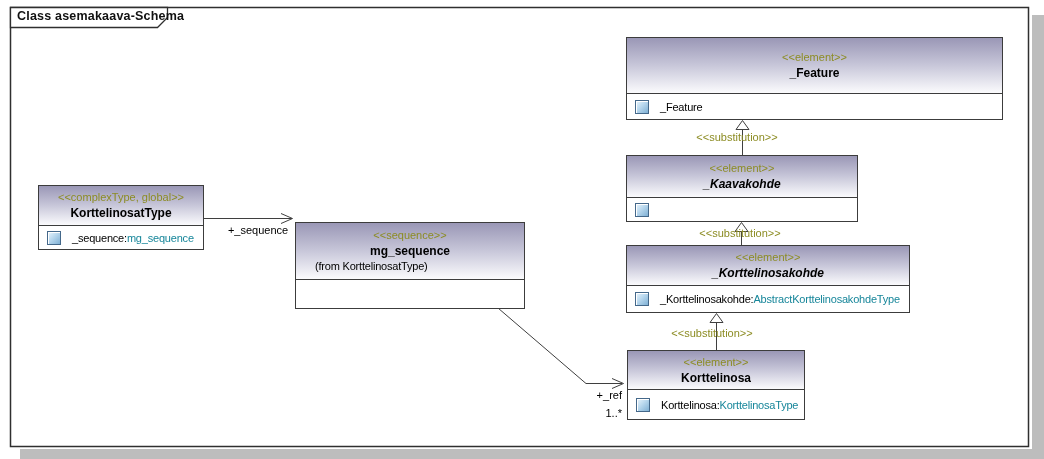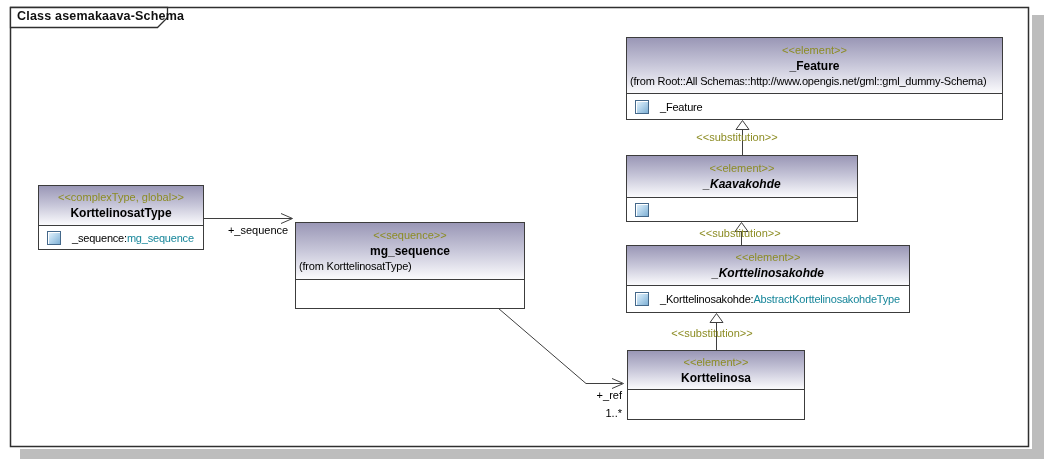--- a/index.html
+++ b/index.html
@@ -22,21 +22,21 @@
   .uml-class{
     position:absolute;z-index:1;box-sizing:border-box;
     background:#fff;border:1px solid var(--box-border,#3c3c3c);
     display:flex;flex-direction:column;
   }
   .hdr{
     box-sizing:border-box;flex:0 0 auto;
     border-bottom:1px solid var(--box-border,#3c3c3c);
     background:linear-gradient(180deg,var(--header-top,#9a97b6) 0%,var(--header-mid,#c6c5d8) 48%,var(--header-bottom,#fbfbfd) 100%);
     display:flex;flex-direction:column;justify-content:center;
-    padding:2px 0;
+    padding:2px 16px;
   }
   .stereo{font-size:11px;text-align:center;color:var(--stereotype-olive,#8c8c23);line-height:15px;white-space:nowrap;}
   .cname{font-size:12px;font-weight:bold;text-align:center;color:#000;line-height:16px;white-space:nowrap;}
   .cname.abstract{font-style:italic;}
   .cfrom{font-size:11px;text-align:left;padding-left:3px;color:#000;line-height:15px;white-space:nowrap;letter-spacing:-.2px;}
   .attrs{
     flex:1 1 auto;display:flex;align-items:center;
     padding-left:8px;gap:11px;white-space:nowrap;overflow:hidden;
   }
   .aicon{
@@ -110,21 +110,20 @@
       <path class="tri" d="M742.5 120.5 L749 129.5 H736 Z"></path>
     </g>
   </svg>
 
   <div class="tab-title">Class asemakaava-Schema</div>
 
   <div class="uml-class" id="box-feature">
     <div class="hdr">
       <div class="stereo">&lt;&lt;element&gt;&gt;</div>
       <div class="cname">_Feature</div>
-      <div class="cfrom">(from Root::All Schemas::http://www.opengis.net/gml::gml_dummy-Schema)</div>
     </div>
     <div class="attrs">
       <span class="aicon"></span>
       <span class="atext"><span class="a-name">_Feature</span></span>
     </div>
   </div>
 
   <div class="uml-class" id="box-kaavakohde">
     <div class="hdr">
       <div class="stereo">&lt;&lt;element&gt;&gt;</div>
@@ -144,20 +143,24 @@
       <span class="aicon"></span>
       <span class="atext"><span class="a-name">_Korttelinosakohde:</span><span class="a-type">AbstractKorttelinosakohdeType</span></span>
     </div>
   </div>
 
   <div class="uml-class" id="box-korttelinosa">
     <div class="hdr">
       <div class="stereo">&lt;&lt;element&gt;&gt;</div>
       <div class="cname">Korttelinosa</div>
     </div>
+    <div class="attrs">
+      <span class="aicon"></span>
+      <span class="atext"><span class="a-name">Korttelinosa:</span><span class="a-type">KorttelinosaType</span></span>
+    </div>
   </div>
 
   <div class="uml-class" id="box-korttelinosattype">
     <div class="hdr">
       <div class="stereo">&lt;&lt;complexType, global&gt;&gt;</div>
       <div class="cname">KorttelinosatType</div>
     </div>
     <div class="attrs">
       <span class="aicon"></span>
       <span class="atext"><span class="a-name">_sequence:</span><span class="a-type">mg_sequence</span></span>

